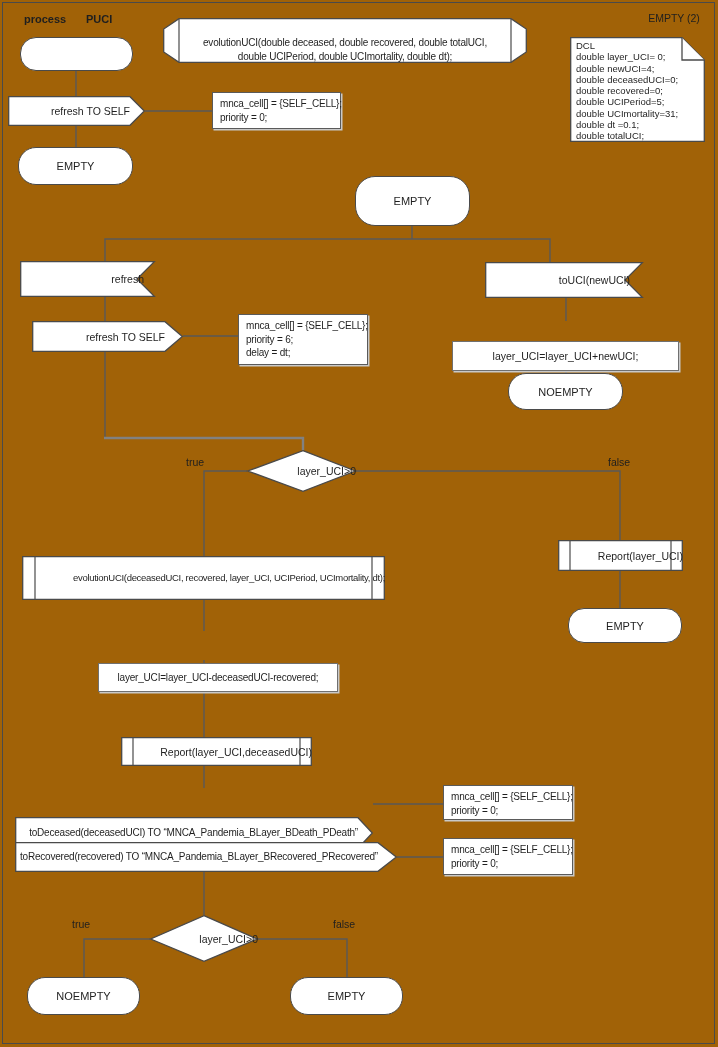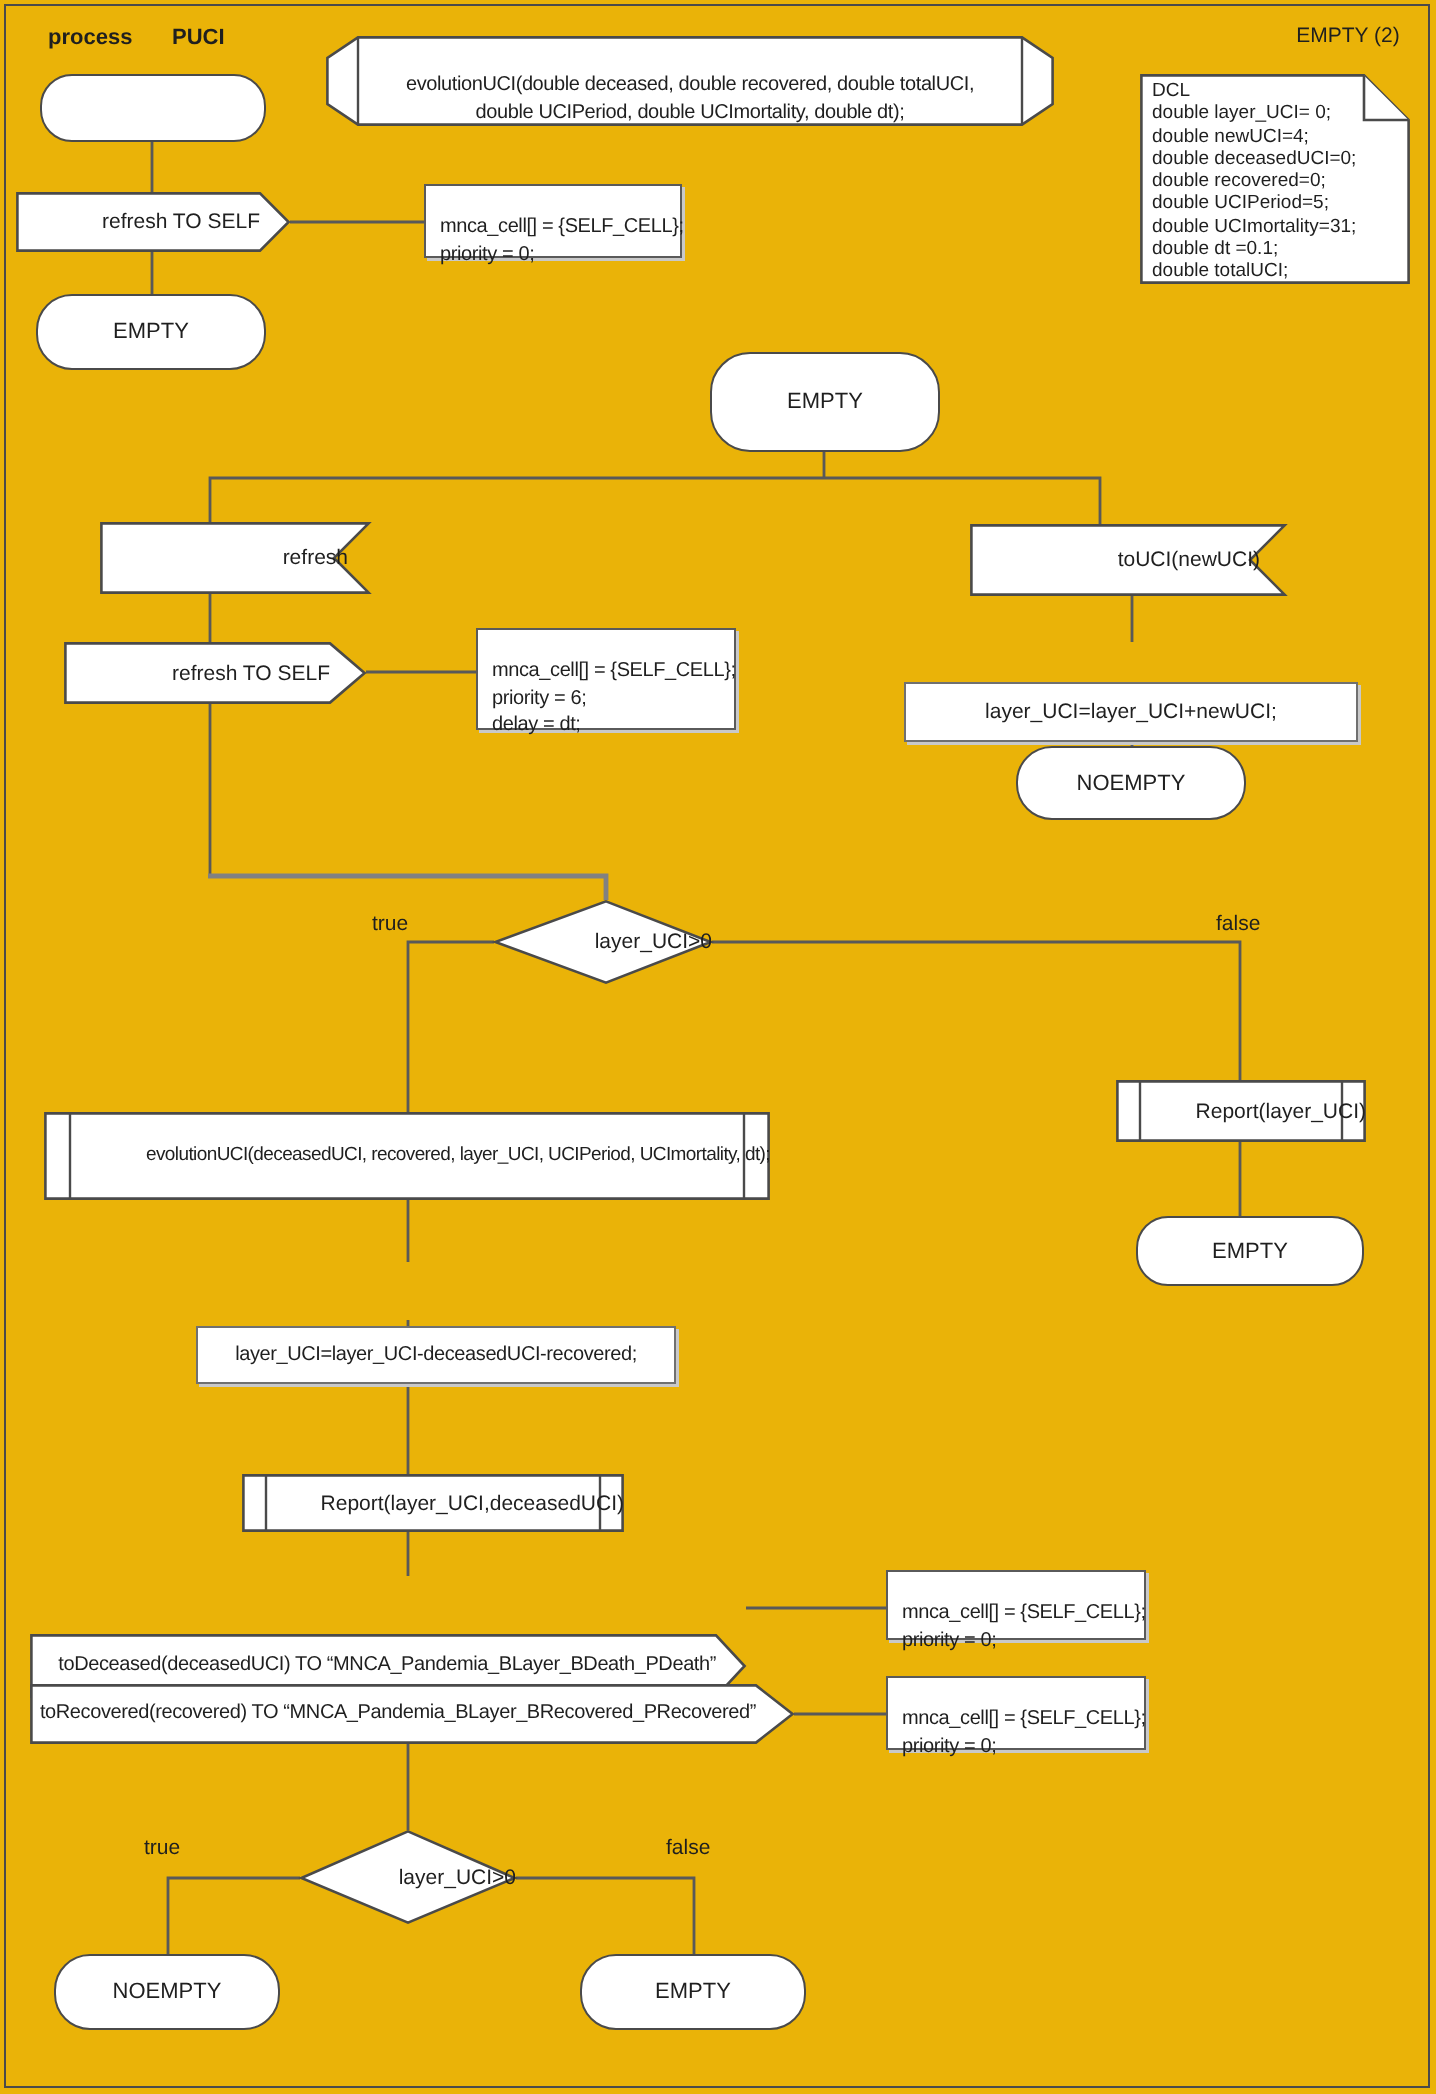--- a/index.html
+++ b/index.html
@@ -1,31 +1,31 @@
 <!DOCTYPE html>
 <html><head>
 <meta charset="utf-8">
 <style>
   html,body{margin:0;padding:0;background:#fff;}
-  .page{position:relative;width:718px;height:1047px;background:#eab308;
+  .page{position:relative;width:718px;height:1047px;background:#a16207;
         font-family:"Liberation Sans",sans-serif;color:#1f1f1f;overflow:hidden;}
   .frame{position:absolute;left:2px;top:2px;width:711px;height:1040px;
          border:1.5px solid #4a4a4a;pointer-events:none;}
   .wires{position:absolute;left:0;top:0;}
   .shape{position:absolute;box-sizing:border-box;}
   .lbl{position:absolute;left:0;top:0;width:100%;height:100%;display:flex;
        align-items:center;justify-content:flex-end;text-align:center;
        font-size:10.5px;line-height:12px;white-space:nowrap;}
   .state{border:1.3px solid #4a4a4a;border-radius:18px;background:#fff;
          display:flex;align-items:center;justify-content:center;font-size:11px;}
   .task{border:1.4px solid #707070;background:#fff;display:flex;align-items:center;
         justify-content:center;font-size:10.5px;box-shadow:1.5px 1.5px 0 #c9c9c9;
         white-space:nowrap;margin-top:20px;}
   .comment{border:1.2px solid #5a5a5a;background:#fff;font-size:10px;
-           letter-spacing:-0.2px;padding:14px 0 0 7px;line-height:13.5px;
+           letter-spacing:-0.2px;padding:4px 0 0 7px;line-height:13.5px;
            box-shadow:1.5px 1.5px 0 #c9c9c9;white-space:nowrap;}
   .svgshape svg{position:absolute;left:0;top:0;overflow:visible;}
   .flowlabel{position:absolute;font-size:10.5px;}
   .titlebold{position:absolute;font-size:11px;font-weight:bold;}
   .small{font-size:10px;letter-spacing:-0.2px;}
   .xsmall{font-size:9.5px;letter-spacing:-0.3px;}
   .dcltext{position:absolute;left:6px;top:3px;font-size:9.5px;line-height:11.3px;
            white-space:nowrap;}
   polygon,path{fill:#ffffff;stroke:#4a4a4a;stroke-width:1.3;}
   line.inner{stroke:#4a4a4a;stroke-width:1.2;}
@@ -114,21 +114,21 @@
       <div>double UCImortality=31;</div>
       <div>double dt =0.1;</div>
       <div>double totalUCI;</div>
     </div>
   </div>
 
   <div class="shape state" style="left:355px;top:176px;width:115px;height:50px;border-radius:20px;">
     <span>EMPTY</span>
   </div>
 
-  <div class="shape svgshape" style="left:50px;top:261px;width:135px;height:36px;">
+  <div class="shape svgshape" style="left:20px;top:261px;width:135px;height:36px;">
     <svg width="135" height="36">
         <polygon points="0.7,0.7 134.3,0.7 117,18 134.3,35.3 0.7,35.3"></polygon>
       </svg>
     <span class="lbl" style="width:124px;">refresh</span>
   </div>
 
   <div class="shape svgshape" style="left:32px;top:321px;width:151px;height:31px;">
     <svg width="151" height="31">
         <polygon points="0.7,0.7 133,0.7 150.3,15.5 133,30.3 0.7,30.3"></polygon>
       </svg>

